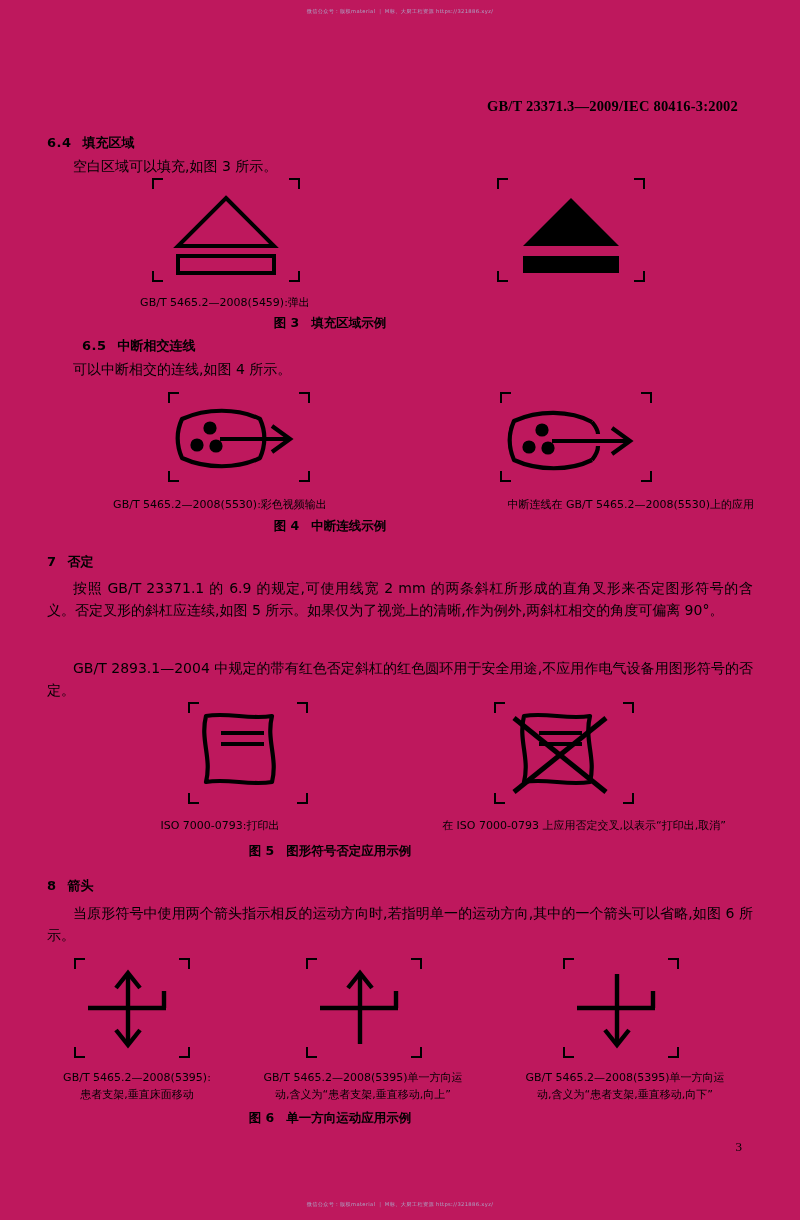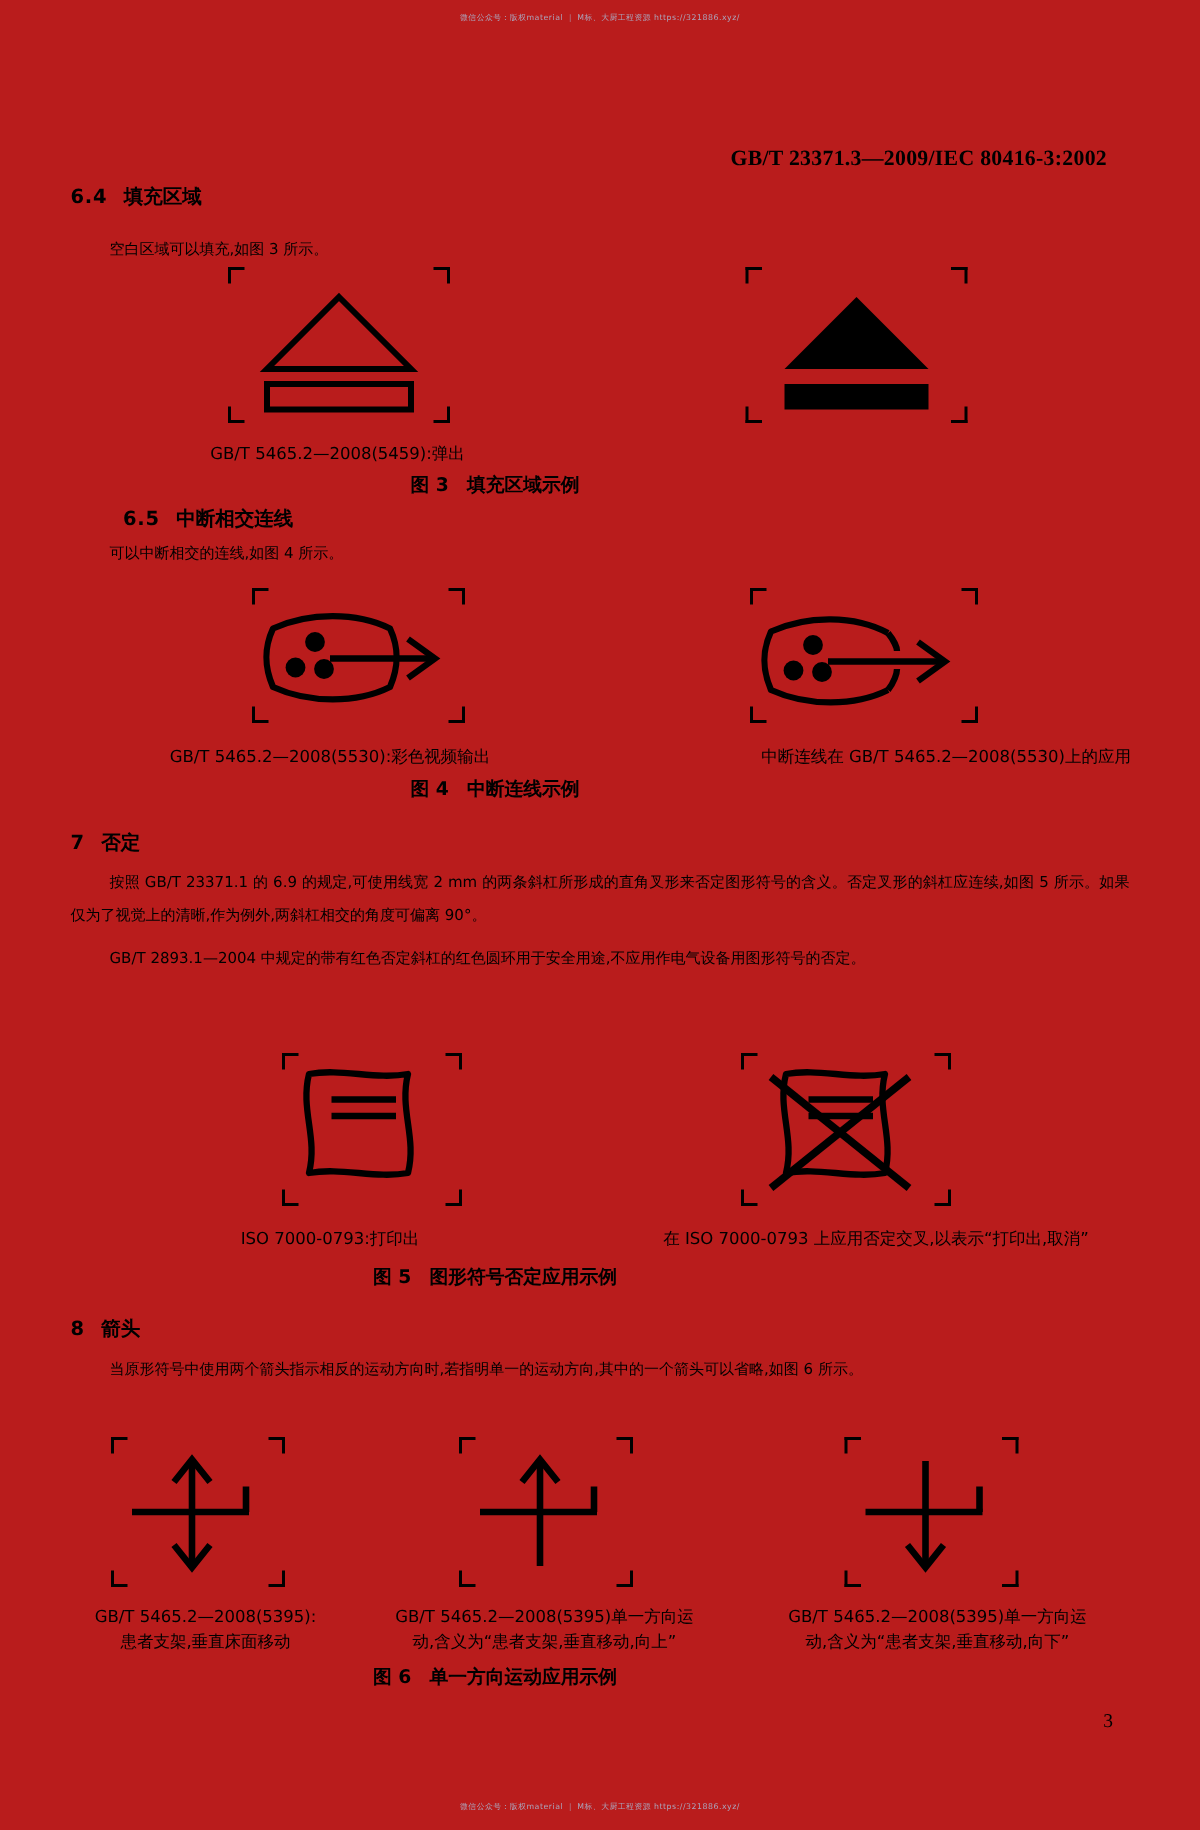--- a/index.html
+++ b/index.html
@@ -11,21 +11,21 @@
     width: 800px;
     height: 1220px;
     position: relative;
     font-family: "Liberation Serif", "DejaVu Serif", serif;
     color: #111111;
     overflow: hidden;
   }
   .page {
     position: absolute;
     inset: 0;
-    background: #b91c1c;
+    background: #be185d;
   }
 
   
   .watermark {
     position: absolute;
     left: 0;
     width: 800px;
     text-align: center;
     font-family: "DejaVu Sans", sans-serif;
     font-size: 5.2px;
@@ -62,21 +62,21 @@
   .clause-title .num {
     font-weight: bold;
     margin-right: 11px;
     letter-spacing: 0.5px;
   }
   .para {
     position: absolute;
     left: 47px;
     width: 706px;
     font-family: "DejaVu Sans", sans-serif;
-    font-size: 10px;
+    font-size: 14px;
     line-height: 21.5px;
     text-align: justify;
     text-justify: inter-character;
     color: #000;
   }
   .para.indent { text-indent: 26px; }
 
   
   .symbol-box {
     position: absolute;
@@ -125,21 +125,21 @@
 </style>
 </head>
 <body>
 
 <div class="page">
 
   <div class="watermark top">微信公众号：版权material ｜ M标、大厨工程资源 https://321886.xyz/</div>
 
   <div class="doc-header">GB/T 23371.3—2009/IEC 80416-3:2002</div>
 
-  <div class="clause-title" style="top:122px;">
+  <div class="clause-title" style="top:134px;">
     <span class="num">6.4</span><span>填充区域</span>
   </div>
   <div class="para indent" style="top:156px;">空白区域可以填充,如图 3 所示。</div>
 
   <div class="symbol-box" style="left:152px; top:178px; width:148px; height:104px;">
     <span class="corner tl"></span>
     <span class="corner tr"></span>
     <span class="corner bl"></span>
     <span class="corner br"></span>
     <svg width="148" height="104" viewBox="0 0 148 104">
@@ -206,21 +206,21 @@
   <div class="fig-caption" style="left:398px; top:496px; width:356px;text-align:right;">中断连线在 GB/T 5465.2—2008(5530)上的应用</div>
 
   <div class="fig-title" style="top:518px;">
     <span>图 4</span><span class="gap"></span><span>中断连线示例</span>
   </div>
 
   <div class="clause-title" style="top:553px;">
     <span class="num">7</span><span>否定</span>
   </div>
   <div class="para indent" style="top:578px;">按照 GB/T 23371.1 的 6.9 的规定,可使用线宽 2 mm 的两条斜杠所形成的直角叉形来否定图形符号的含义。否定叉形的斜杠应连续,如图 5 所示。如果仅为了视觉上的清晰,作为例外,两斜杠相交的角度可偏离 90°。</div>
-  <div class="para indent" style="top:629px;">GB/T 2893.1—2004 中规定的带有红色否定斜杠的红色圆环用于安全用途,不应用作电气设备用图形符号的否定。</div>
+  <div class="para indent" style="top:658px;">GB/T 2893.1—2004 中规定的带有红色否定斜杠的红色圆环用于安全用途,不应用作电气设备用图形符号的否定。</div>
 
   <div class="symbol-box" style="left:188px; top:702px; width:120px; height:102px;">
     <span class="corner tl"></span>
     <span class="corner tr"></span>
     <span class="corner bl"></span>
     <span class="corner br"></span>
     <svg width="120" height="102" viewBox="0 0 120 102">
       <path d="M18,14 C40,10 62,18 84,14 C78,38 90,56 84,80 C62,84 40,76 18,80 C24,56 12,38 18,14 Z" fill="none" stroke="#000" stroke-width="4.2" stroke-linejoin="round"></path>
       <line x1="33" y1="31" x2="76" y2="31" stroke="#000" stroke-width="4.2"></line>
       <line x1="33" y1="42" x2="76" y2="42" stroke="#000" stroke-width="4.2"></line>

